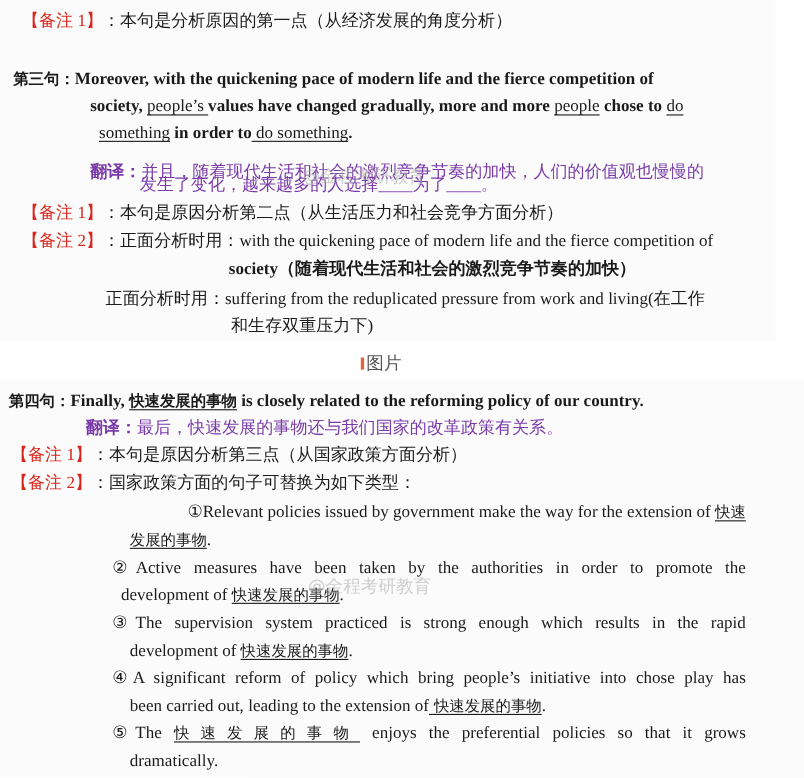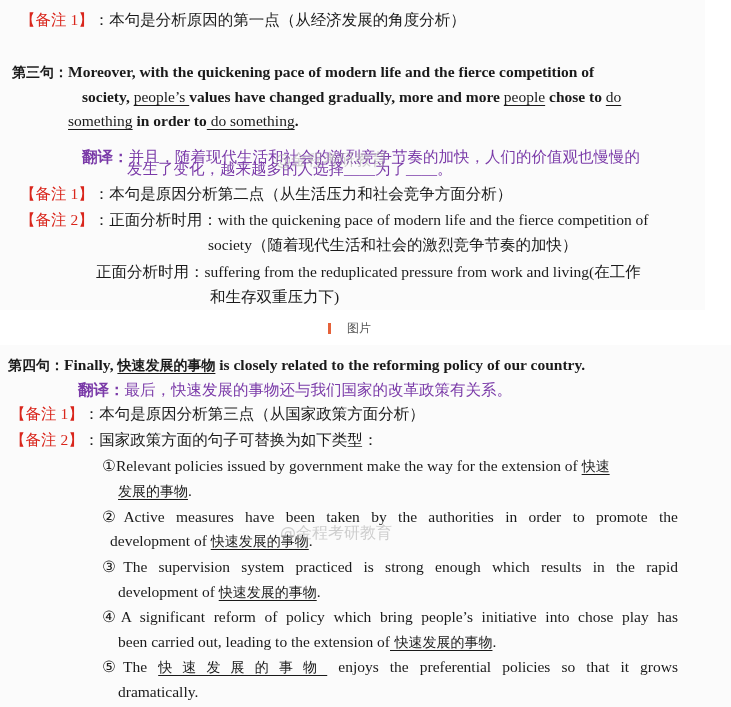--- a/index.html
+++ b/index.html
@@ -6,57 +6,57 @@
   body { width:731px; height:707px; position:relative; overflow:hidden;
          font-family:"Liberation Serif","DejaVu Serif",serif; color:#1a1a1a; }
   .panel { position:absolute; background:#fbfbfb; }
   .line { position:absolute; white-space:nowrap; font-size:15.5px; line-height:20px; }
   .red { color:#d9261c; }
   .purple { color:#7a3aa8; }
   .bold { font-weight:bold; }
   .u { text-decoration:underline; text-underline-offset:3px; }
   .justify { white-space:normal; text-align:justify; text-align-last:justify; }
   .caption { position:absolute; left:328px; top:320px; font-family:"DejaVu Sans",sans-serif;
-             font-size:12px; color:#555; display:flex; align-items:center; gap:16px; }
+             font-size:16px; color:#555; display:flex; align-items:center; gap:2px; }
   .caption .bar { width:3px; height:11px; background:#e5623a; display:inline-block; }
   .wm { position:absolute; font-family:"DejaVu Sans",sans-serif; font-size:16px;
         color:rgba(170,170,170,0.55); white-space:nowrap; }
 </style>
 </head>
 <body>
 
 <div class="panel" style="left:0;top:0;width:705px;height:310px;"></div>
 <div class="panel" style="left:0;top:345px;width:731px;height:362px;"></div>
 
 <div class="line" style="left:20px;top:10px;">
   <span class="red">【备注 1】</span><span>：本句是分析原因的第一点（从经济发展的角度分析）</span>
 </div>
 
 <div class="line bold" style="left:12px;top:62px;font-size:15.5px;">
   <span style="font-family:'DejaVu Sans',sans-serif;font-size:14px;">第三句：</span><span>Moreover, with the quickening pace of modern life and the fierce competition of</span>
 </div>
 <div class="line bold" style="left:82px;top:87px;">
   <span>society, </span><span class="u" style="font-weight:normal">people’s </span><span>values have changed gradually, more and more </span><span class="u" style="font-weight:normal">people</span><span> chose to </span><span class="u" style="font-weight:normal">do</span>
 </div>
-<div class="line bold" style="left:68px;top:111px;">
+<div class="line bold" style="left:90px;top:111px;">
   <span class="u" style="font-weight:normal">something</span><span> in order to</span><span class="u" style="font-weight:normal"> do something</span><span>.</span>
 </div>
 <div class="line purple" style="left:82px;top:135px;margin-top:12px;">
   <span class="bold">翻译：</span><span>并且，随着现代生活和社会的激烈竞争节奏的加快，人们的价值观也慢慢的</span>
 </div>
 <div class="line purple" style="left:127px;top:159px;">
   <span>发生了变化，越来越多的人选择____为了____。</span>
 </div>
 <div class="line" style="left:20px;top:184px;">
   <span class="red">【备注 1】</span><span>：本句是原因分析第二点（从生活压力和社会竞争方面分析）</span>
 </div>
 <div class="line" style="left:20px;top:210px;">
   <span class="red">【备注 2】</span><span>：正面分析时用：</span><span>with the quickening pace of modern life and the fierce competition of</span>
 </div>
-<div class="line" style="left:208px;top:235px;">
+<div class="line" style="left:208px;top:235px;font-weight:bold;">
   <span>society（随着现代生活和社会的激烈竞争节奏的加快）</span>
 </div>
 <div class="line" style="left:96px;top:262px;">
   <span>正面分析时用：</span><span>suffering from the reduplicated pressure from work and living(在工作</span>
 </div>
 <div class="line" style="left:210px;top:287px;">
   <span>和生存双重压力下)</span>
 </div>
 
 <div class="caption">
@@ -70,21 +70,21 @@
 <div class="line purple" style="left:78px;top:380px;">
   <span class="bold">翻译：</span><span>最后，快速发展的事物还与我们国家的改革政策有关系。</span>
 </div>
 <div class="line" style="left:10px;top:404px;">
   <span class="red">【备注 1】</span><span>：本句是原因分析第三点（从国家政策方面分析）</span>
 </div>
 <div class="line" style="left:10px;top:430px;">
   <span class="red">【备注 2】</span><span>：国家政策方面的句子可替换为如下类型：</span>
 </div>
 
-<div class="line" style="left:102px;top:456px;width:576px;">
+<div class="line" style="left:102px;top:456px;width:576px;text-align:right;">
   <span>①Relevant policies issued by government make the way for the extension of </span><span class="u" style="font-family:'DejaVu Sans',sans-serif;font-size:14px;">快速</span>
 </div>
 <div class="line" style="left:118px;top:481px;">
   <span class="u" style="font-family:'DejaVu Sans',sans-serif;font-size:14px;">发展的事物</span><span>.</span>
 </div>
 
 <div class="line justify" style="left:102px;top:507px;width:576px;">
   <span>②Active measures have been taken by the authorities in order to promote the</span>
 </div>
 <div class="line" style="left:110px;top:531px;">

